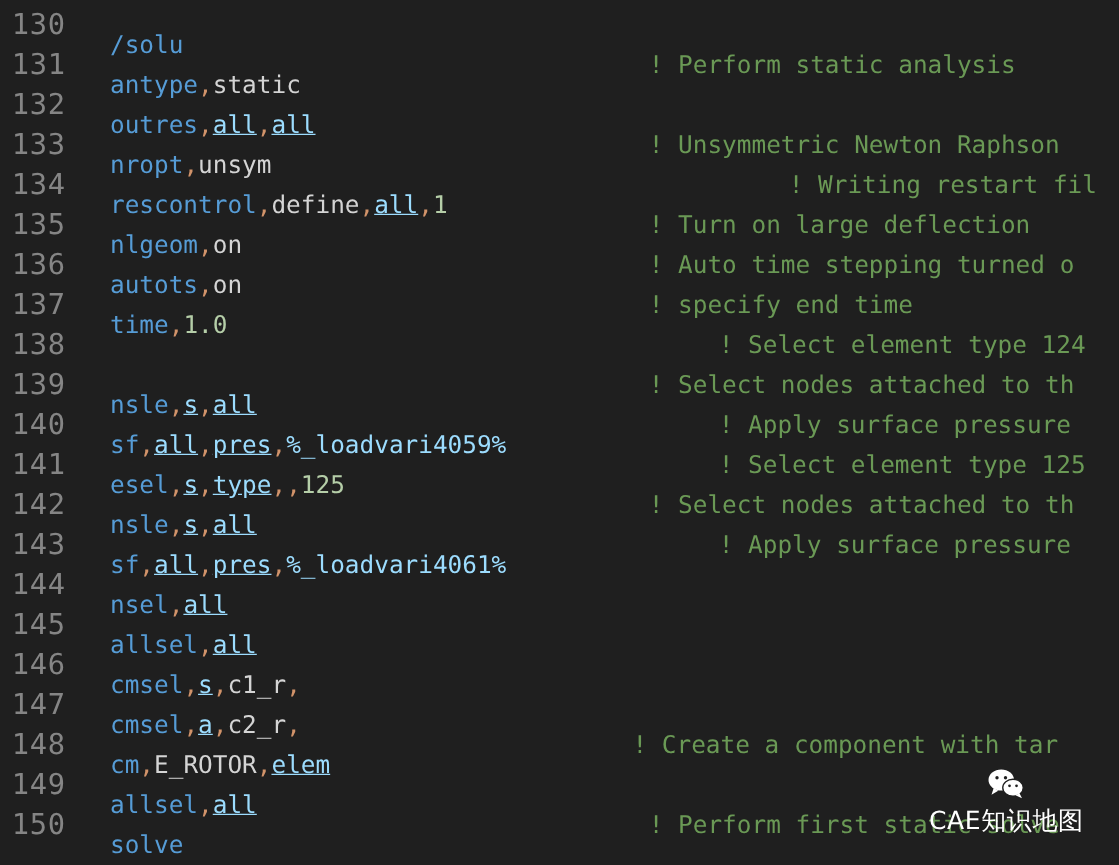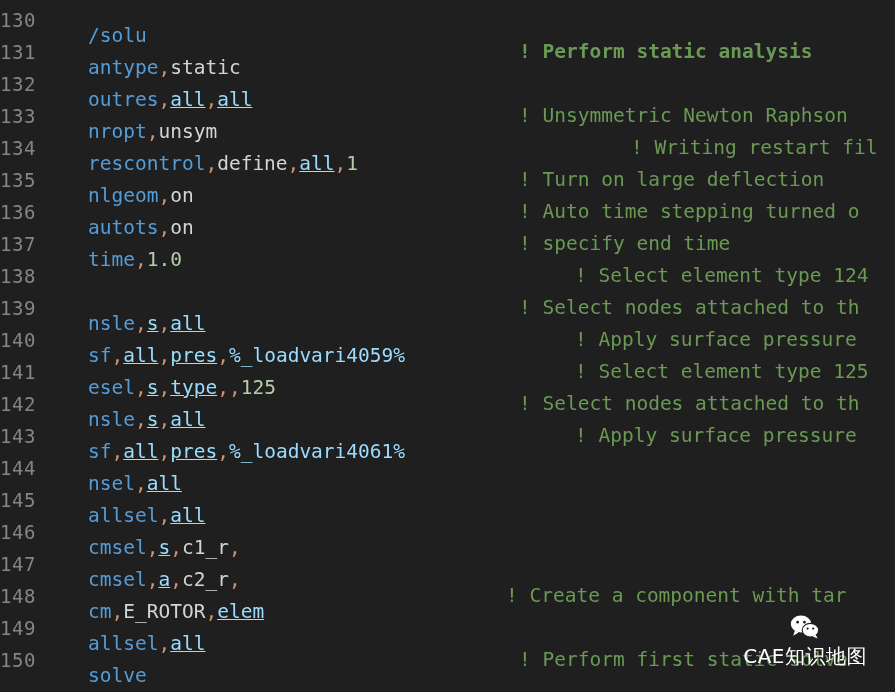--- a/index.html
+++ b/index.html
@@ -26,23 +26,23 @@
     height:32px;
     line-height:32px;
     white-space:pre;
     font-size:19.5px;
     letter-spacing:0px;
   }
   .gutter{
     position:absolute;
     left:0;top:0;
     width:62px;
-    text-align:left;
+    text-align:center;
     color:#858585;
-    font-size:19px;
+    font-size:23px;
     letter-spacing:0.5px;
   }
   .content{
     position:absolute;
     left:88px;top:16px;
     white-space:pre;
   }
   .comment{
     position:absolute;
     top:0;
@@ -81,21 +81,21 @@
     display:block;
   }
 </style>
 </head>
 <body>
 
 <div id="editor">
 
   <div class="code-area">
       <div class="line"><span class="gutter">130</span><span class="content"><span class="tk-cmd">/solu</span></span></div>
-      <div class="line"><span class="gutter">131</span><span class="content"><span class="tk-cmd">antype</span><span class="tk-punc">,</span><span class="tk-plain">static</span></span><span class="comment" style="left: 519px; font-weight: bold;">! Perform static analysis</span></div>
+      <div class="line"><span class="gutter">131</span><span class="content"><span class="tk-cmd">antype</span><span class="tk-punc">,</span><span class="tk-plain">static</span></span><span class="comment" style="left: 519px;">! Perform static analysis</span></div>
       <div class="line"><span class="gutter">132</span><span class="content"><span class="tk-cmd">outres</span><span class="tk-punc">,</span><span class="tk-arg">all</span><span class="tk-punc">,</span><span class="tk-arg">all</span></span></div>
       <div class="line"><span class="gutter">133</span><span class="content"><span class="tk-cmd">nropt</span><span class="tk-punc">,</span><span class="tk-plain">unsym</span></span><span class="comment" style="left: 519px;">! Unsymmetric Newton Raphson</span></div>
       <div class="line"><span class="gutter">134</span><span class="content"><span class="tk-cmd">rescontrol</span><span class="tk-punc">,</span><span class="tk-plain">define</span><span class="tk-punc">,</span><span class="tk-arg">all</span><span class="tk-punc">,</span><span class="tk-num">1</span></span><span class="comment" style="left: 631px;">! Writing restart fil</span></div>
       <div class="line"><span class="gutter">135</span><span class="content"><span class="tk-cmd">nlgeom</span><span class="tk-punc">,</span><span class="tk-plain">on</span></span><span class="comment" style="left: 519px;">! Turn on large deflection</span></div>
       <div class="line"><span class="gutter">136</span><span class="content"><span class="tk-cmd">autots</span><span class="tk-punc">,</span><span class="tk-plain">on</span></span><span class="comment" style="left: 519px;">! Auto time stepping turned o</span></div>
       <div class="line"><span class="gutter">137</span><span class="content"><span class="tk-cmd">time</span><span class="tk-punc">,</span><span class="tk-num">1.0</span></span><span class="comment" style="left: 519px;">! specify end time</span></div>
       <div class="line"><span class="gutter">138</span><span class="comment" style="left: 575px;">! Select element type 124</span></div>
       <div class="line"><span class="gutter">139</span><span class="content"><span class="tk-cmd">nsle</span><span class="tk-punc">,</span><span class="tk-arg">s</span><span class="tk-punc">,</span><span class="tk-arg">all</span></span><span class="comment" style="left: 519px;">! Select nodes attached to th</span></div>
       <div class="line"><span class="gutter">140</span><span class="content"><span class="tk-cmd">sf</span><span class="tk-punc">,</span><span class="tk-arg">all</span><span class="tk-punc">,</span><span class="tk-arg">pres</span><span class="tk-punc">,</span><span class="tk-str">%_loadvari4059%</span></span><span class="comment" style="left: 575px;">! Apply surface pressure</span></div>
       <div class="line"><span class="gutter">141</span><span class="content"><span class="tk-cmd">esel</span><span class="tk-punc">,</span><span class="tk-arg">s</span><span class="tk-punc">,</span><span class="tk-arg">type</span><span class="tk-punc">,,</span><span class="tk-num">125</span></span><span class="comment" style="left: 575px;">! Select element type 125</span></div>

